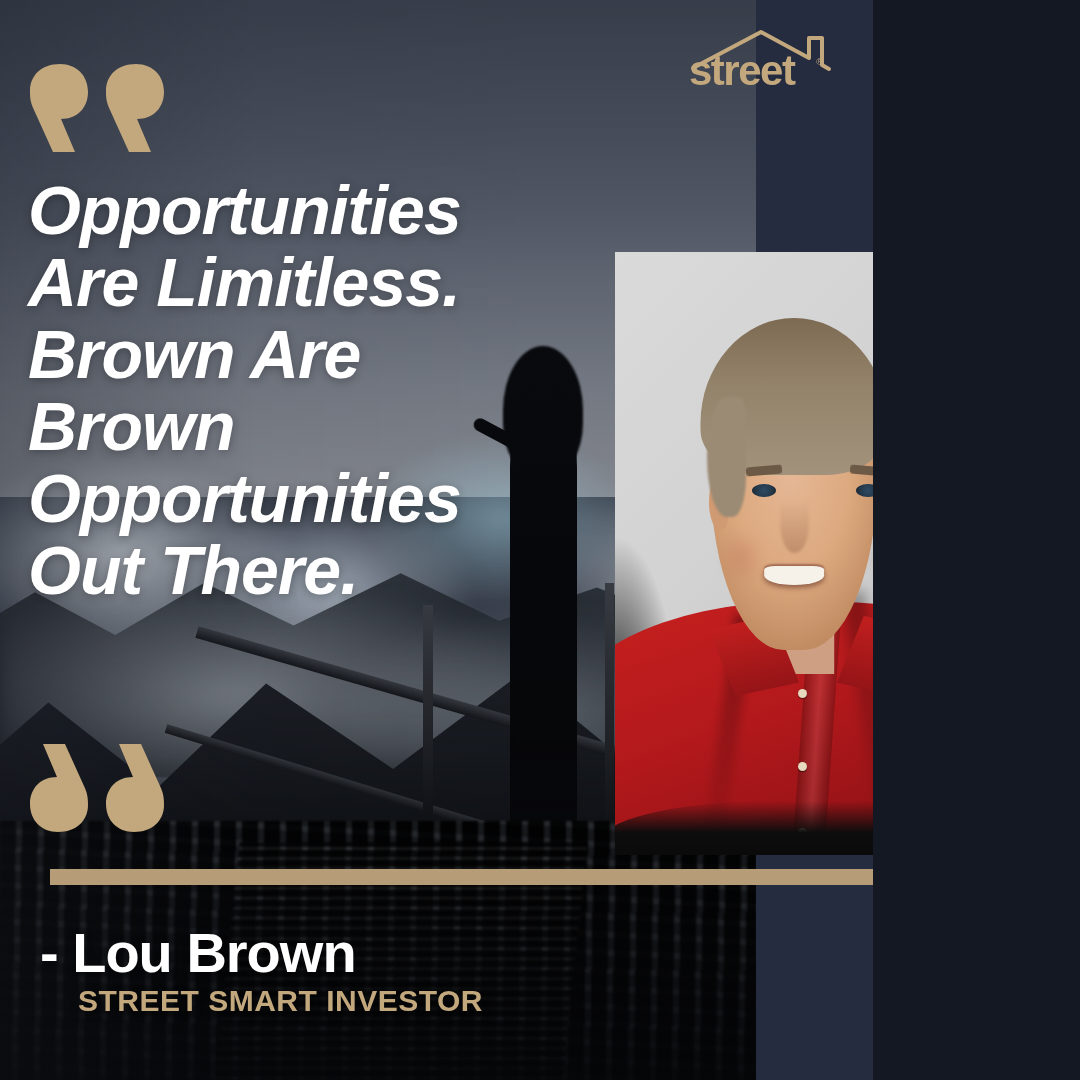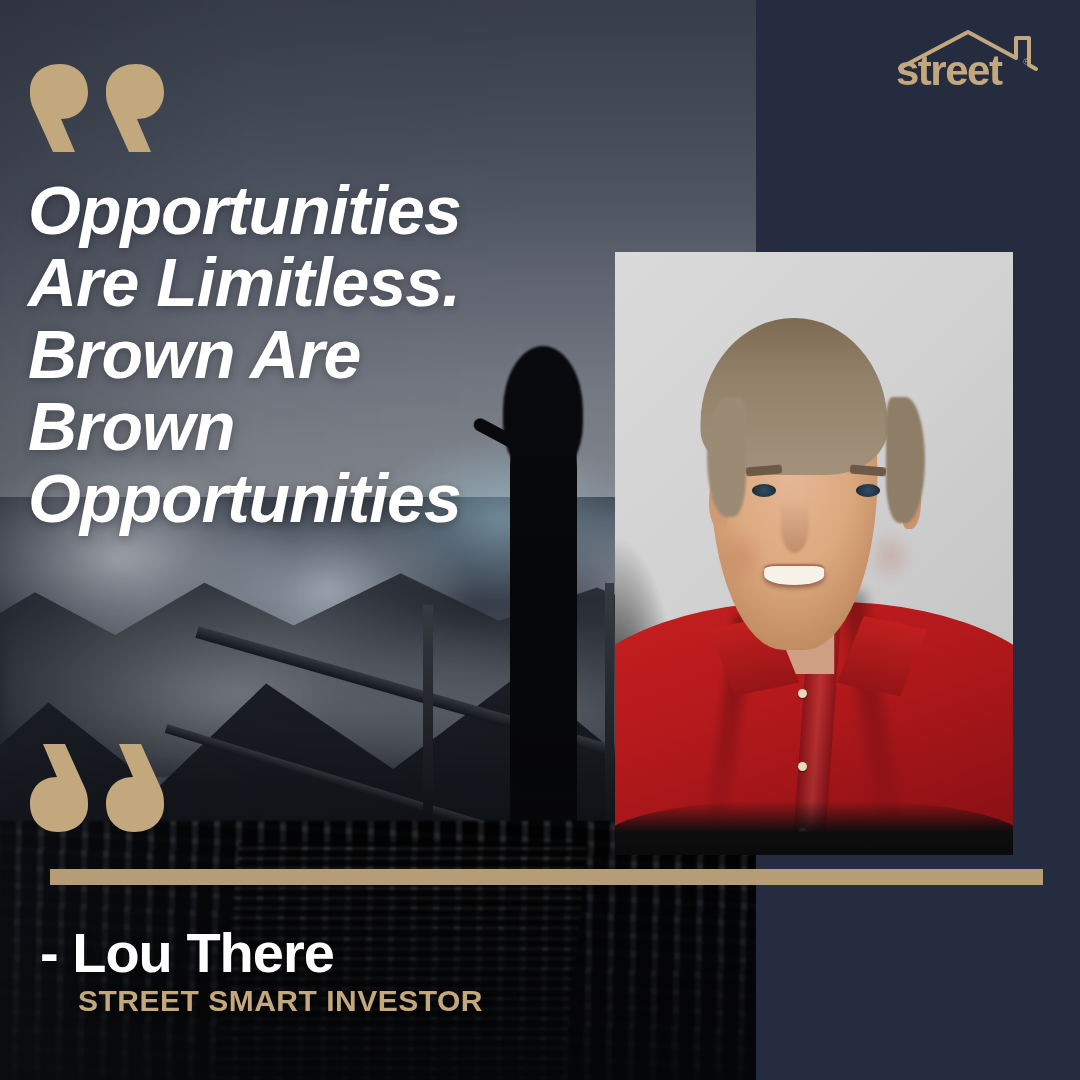--- a/index.html
+++ b/index.html
@@ -6,21 +6,21 @@
     margin: 0;
     padding: 0;
     background: #141823;
   }
   body {
     font-family: "Liberation Sans", sans-serif;
   }
 
   .canvas {
     position: relative;
-    width: 1080px;
+    width: 873px;
     height: 1080px;
     overflow: hidden;
     background: #252c40;
   }
 
   
   .bg-navy-right {
     position: absolute;
     left: 756px; top: 0;
     width: 324px; height: 1080px;
@@ -452,20 +452,21 @@
       <path d="M32 2 C49 2 60 14 60 30 C60 46 49 57 33 57 L47 90 L25 90 L6 48 C2 40 2 34 2 29 C2 13 14 2 32 2 Z" fill="#c3a87e"></path>
     </svg>
   </div>
 
   <div class="quote-text">
     <span class="ln">Opportunities</span>
     <span class="ln">Are Limitless.</span>
     <span class="ln">Brown Are</span>
     <span class="ln">Brown</span>
     <span class="ln">Opportunities</span>
+    <span class="ln">Out There.</span>
   </div>
 
   <div class="quote-close">
     <svg class="qmark" viewBox="0 0 62 92">
       <path d="M30 90 C13 90 2 78 2 62 C2 46 13 35 29 35 L15 2 L37 2 L56 44 C60 52 60 58 60 63 C60 79 48 90 30 90 Z" fill="#c3a87e"></path>
     </svg>
     <svg class="qmark" viewBox="0 0 62 92">
       <path d="M30 90 C13 90 2 78 2 62 C2 46 13 35 29 35 L15 2 L37 2 L56 44 C60 52 60 58 60 63 C60 79 48 90 30 90 Z" fill="#c3a87e"></path>
     </svg>
   </div>
@@ -497,16 +498,16 @@
     <div class="eye eye-l"></div>
     <div class="eye eye-r"></div>
     <div class="nose"></div>
     <div class="cheek-l"></div>
     <div class="cheek-r"></div>
     <div class="smile"></div>
   </div>
 
   <div class="divider" style="background: rgb(182, 156, 119);"></div>
 
-  <div class="attr-name">- Lou There</div>
+  <div class="attr-name">- Lou Brown</div>
   <div class="attr-role">STREET SMART INVESTOR</div>
 
 </div>
 
 </body></html>

